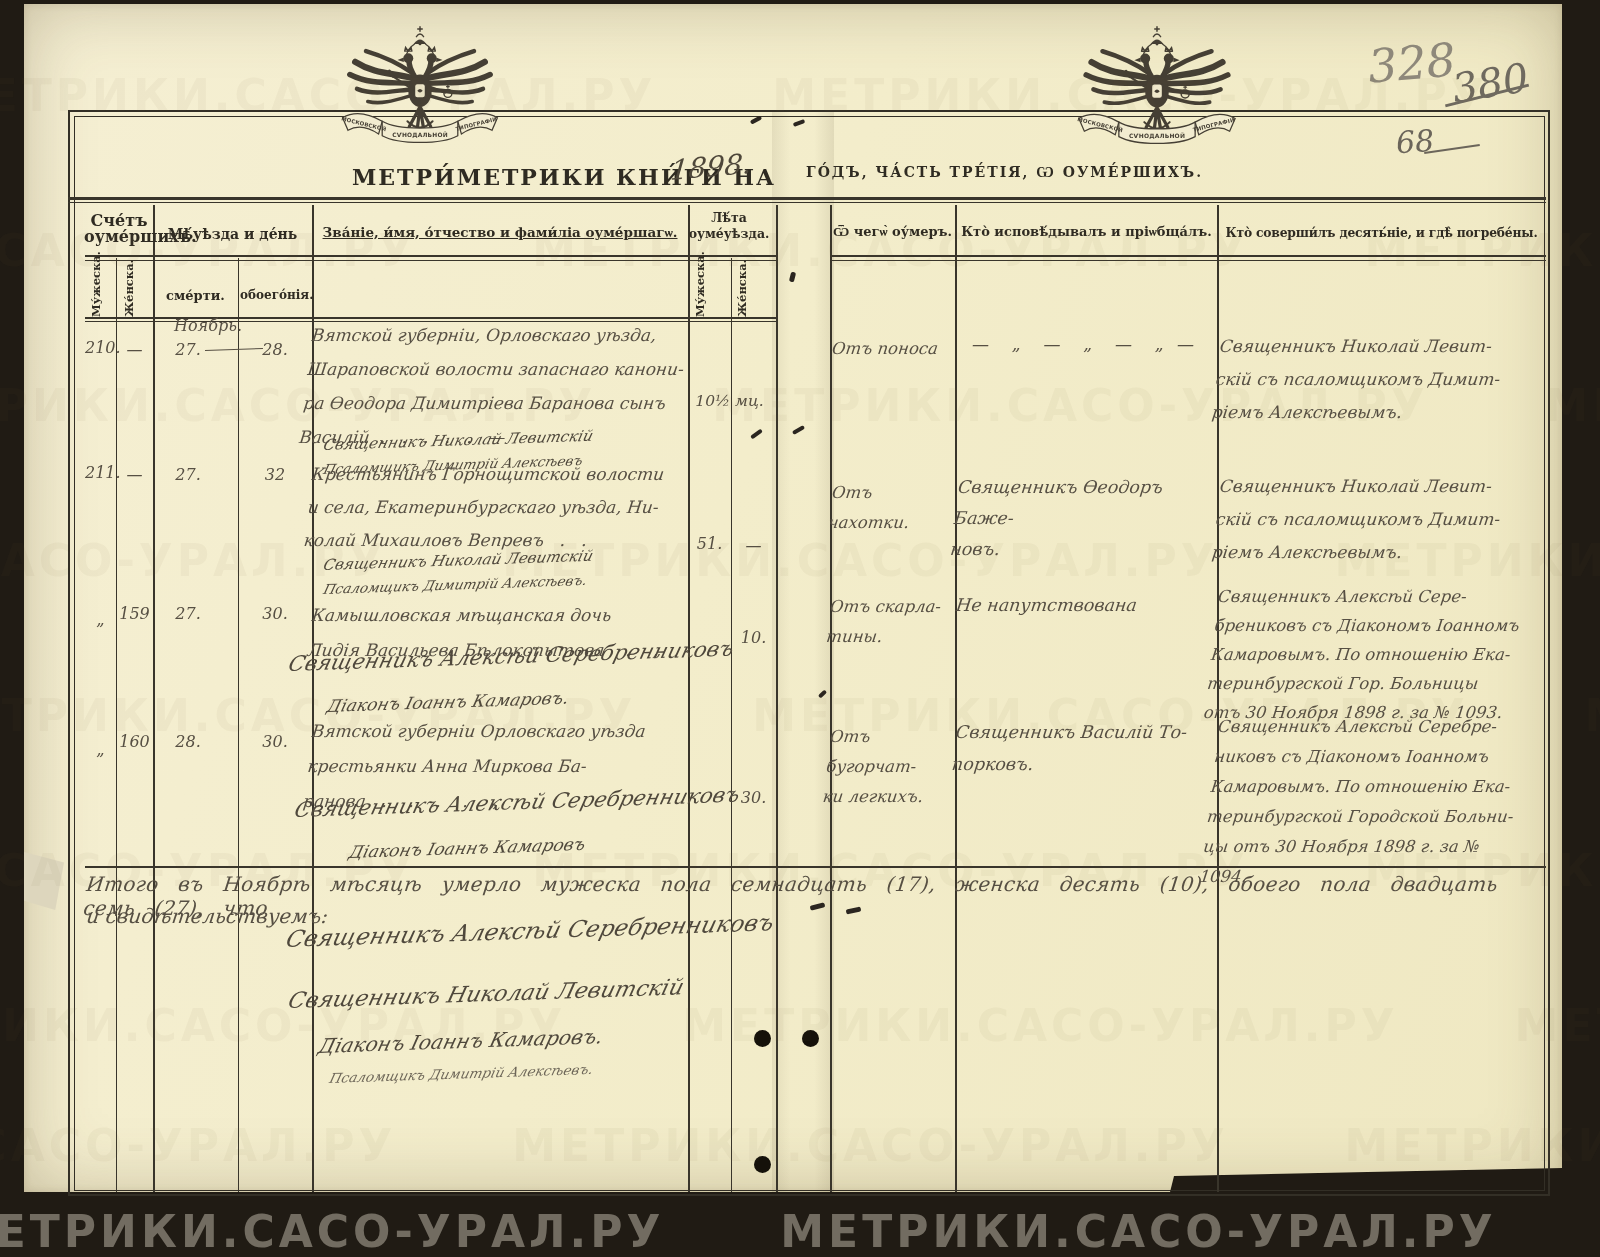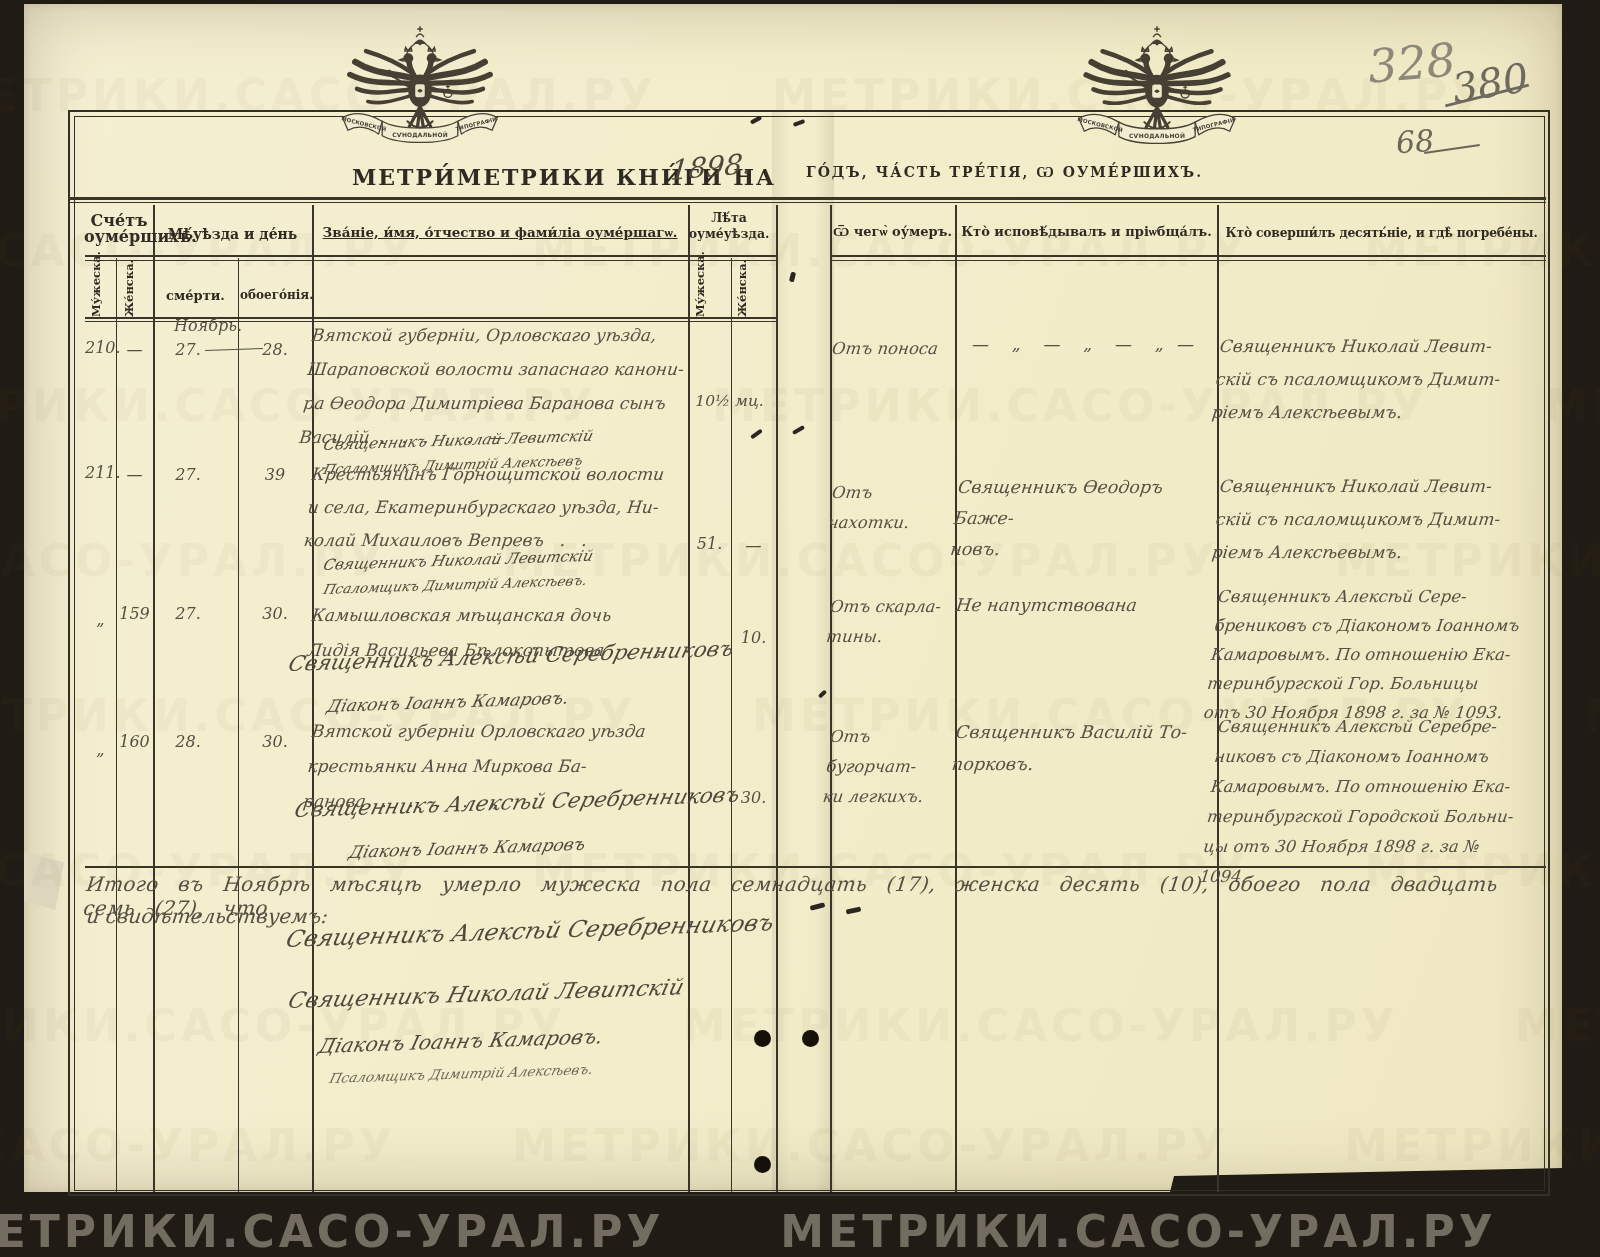--- a/index.html
+++ b/index.html
@@ -190,21 +190,21 @@
 <div class="sig" style="left:326px;top:461px;font-size:13.5px;">Псаломщикъ Димитрій Алексѣевъ</div>
 <div class="hw" style="left:834px;top:334px;width:118px;font-size:16.5px;line-height:30px;">Отъ поноса</div>
 <div class="cell" style="left:960px;top:334px;width:250px;font-size:17px;letter-spacing:4px;">—&nbsp;&nbsp;„&nbsp;&nbsp;—&nbsp;&nbsp;„&nbsp;&nbsp;—&nbsp;&nbsp;„&nbsp;—</div>
 <div class="hw" style="left:1222px;top:330px;width:322px;font-size:17px;line-height:33px;">Священникъ Николай Левит-
 скій съ псаломщикомъ Димит-
 ріемъ Алексѣевымъ.</div>
 
 <div class="cell" style="left:85px;top:463px;width:31px;font-size:16px;">211.</div>
 <div class="cell" style="left:116px;top:465px;width:37px;font-size:16px;">—</div>
 <div class="cell" style="left:153px;top:465px;width:70px;font-size:16px;">27.</div>
-<div class="cell" style="left:238px;top:465px;width:74px;font-size:16px;">39</div>
+<div class="cell" style="left:238px;top:465px;width:74px;font-size:16px;">32</div>
 <div class="hw" style="left:314px;top:458px;width:382px;font-size:17px;line-height:33px;">Крестьянинъ Горнощитской волости
 и села, Екатеринбургскаго уѣзда, Ни-
 колай Михаиловъ Вепревъ&nbsp;&nbsp;&nbsp;.&nbsp;&nbsp;&nbsp;.</div>
 <div class="cell" style="left:688px;top:534px;width:43px;font-size:16px;">51.</div>
 <div class="cell" style="left:731px;top:536px;width:45px;font-size:16px;">—</div>
 <div class="sig" style="left:326px;top:556px;font-size:15px;">Священникъ Николай Левитскій</div>
 <div class="sig" style="left:326px;top:581px;font-size:13.5px;">Псаломщикъ Димитрій Алексѣевъ.</div>
 <div class="hw" style="left:834px;top:478px;width:118px;font-size:16.5px;line-height:30px;">Отъ чахотки.</div>
 <div class="hw" style="left:960px;top:472px;width:252px;font-size:17.5px;line-height:31px;">Священникъ Ѳеодоръ Баже-
 новъ.</div>

